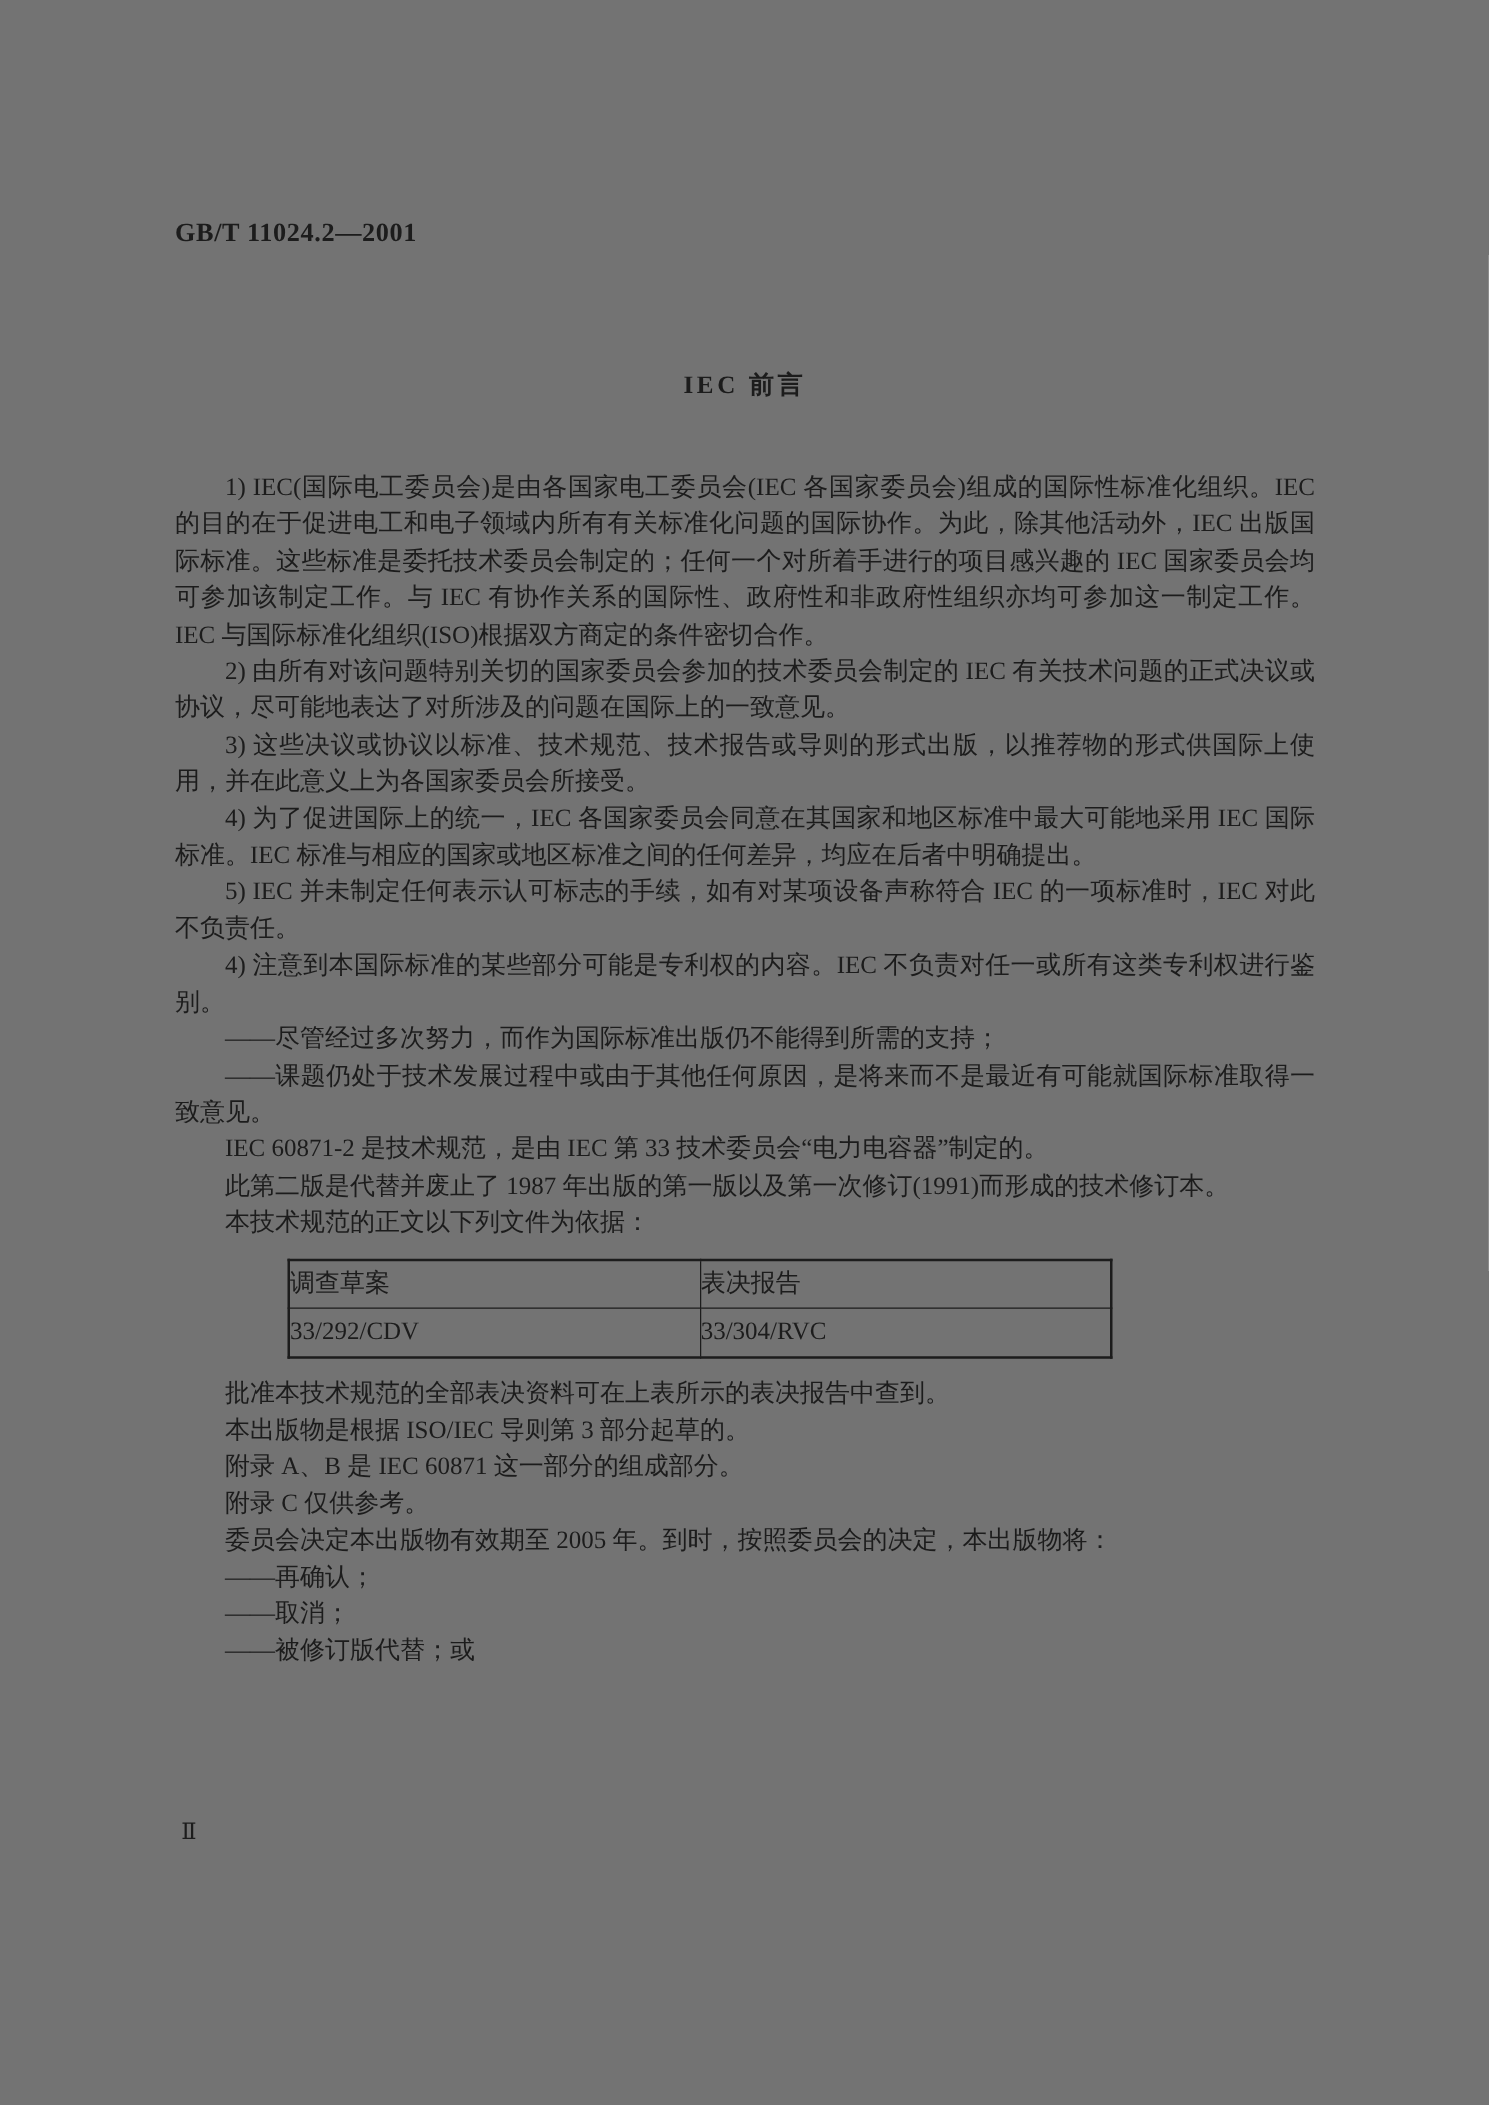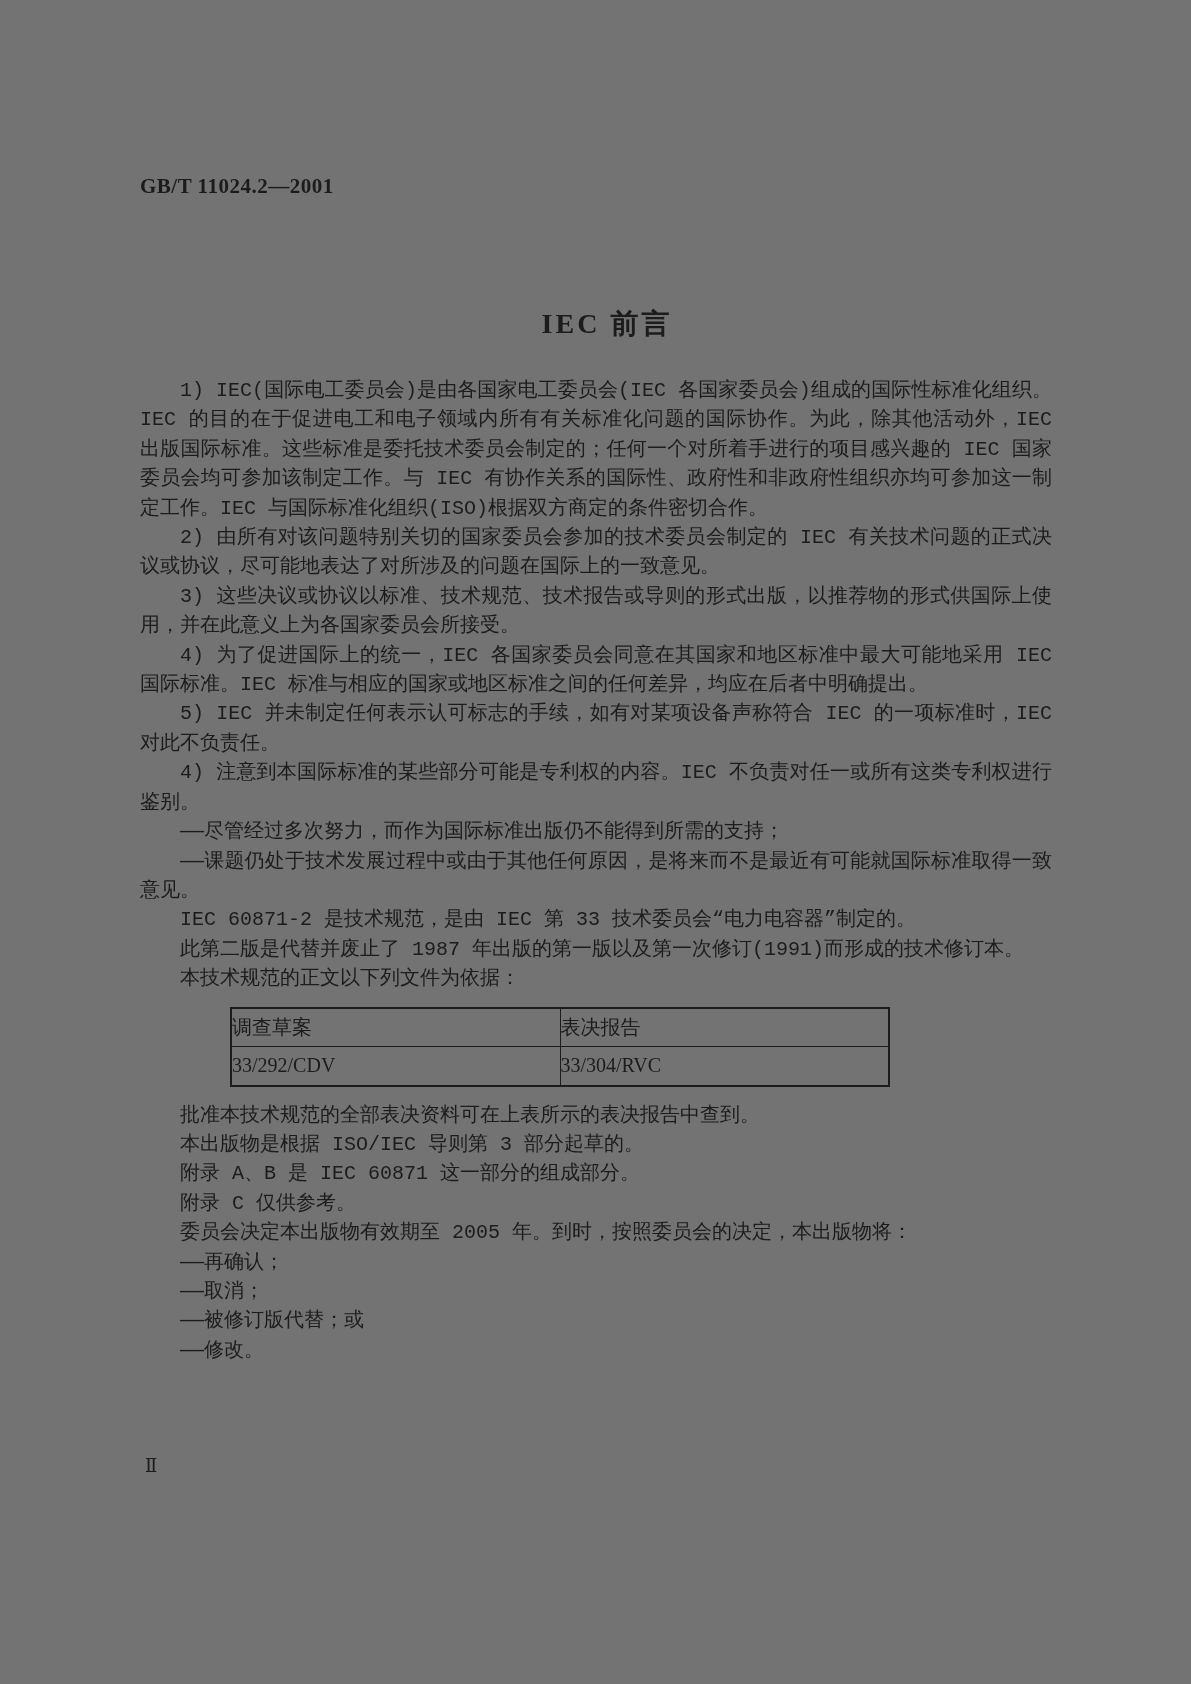--- a/index.html
+++ b/index.html
@@ -24,39 +24,38 @@
       top: 174px;
       font-size: 21px;
       font-weight: bold;
       letter-spacing: 0.5px;
     }
     .title {
       position: absolute;
       left: 140px;
       width: 912px;
       top: 294px;
-      margin: 11px;
+      margin: 0;
       text-align: center;
-      font-size: 28px;
+      font-size: 20px;
       font-weight: bold;
       letter-spacing: 3px;
     }
     .body {
       position: absolute;
       left: 140px;
       top: 376px;
       width: 912px;
       font-size: 20px;
       line-height: 29.4px;
       text-align: justify;
     }
     .body p {
       margin: 0;
       text-indent: 2em;
-      font-family: Liberation Mono, monospace;
     }
     .doc-table {
       border-collapse: collapse;
       width: 660px;
       margin: 13px 0 14px 90px;
       border: 2px solid #1c1c1c;
       table-layout: fixed;
     }
     .doc-table th,
     .doc-table td {
@@ -111,18 +110,17 @@
     </table>
 
     <p>批准本技术规范的全部表决资料可在上表所示的表决报告中查到。</p>
     <p>本出版物是根据 ISO/IEC 导则第 3 部分起草的。</p>
     <p>附录 A、B 是 IEC 60871 这一部分的组成部分。</p>
     <p>附录 C 仅供参考。</p>
     <p>委员会决定本出版物有效期至 2005 年。到时，按照委员会的决定，本出版物将：</p>
     <p>——再确认；</p>
     <p>——取消；</p>
     <p>——被修订版代替；或</p>
-    <p>——修改。</p>
   </div>
 
   <div class="page-number">Ⅱ</div>
 
 </div>
 
 </body></html>

